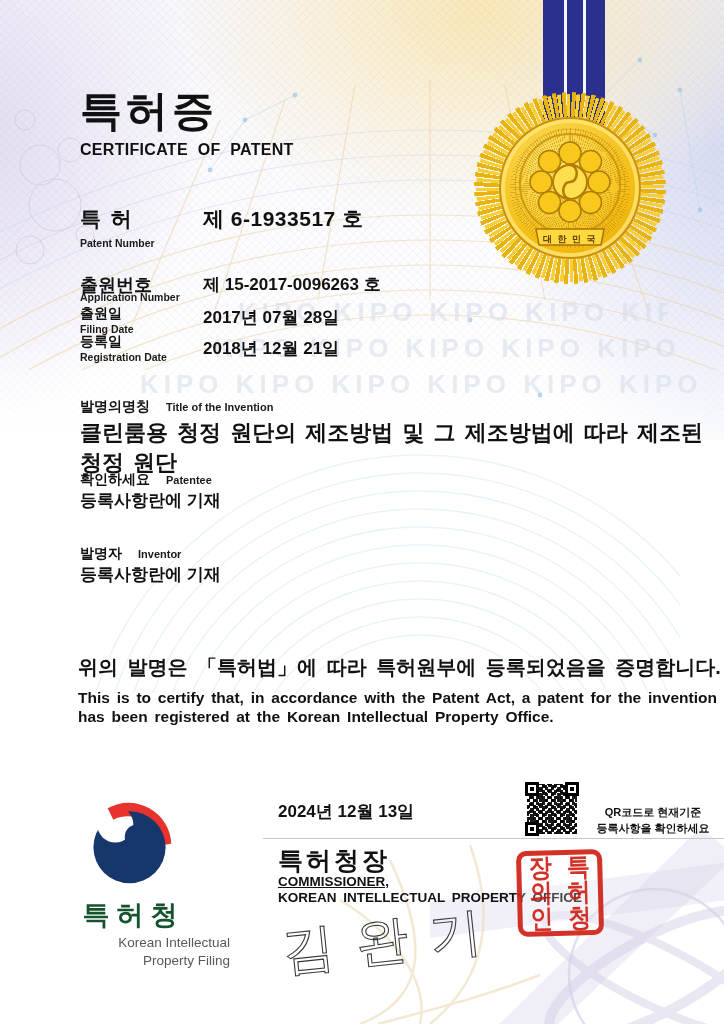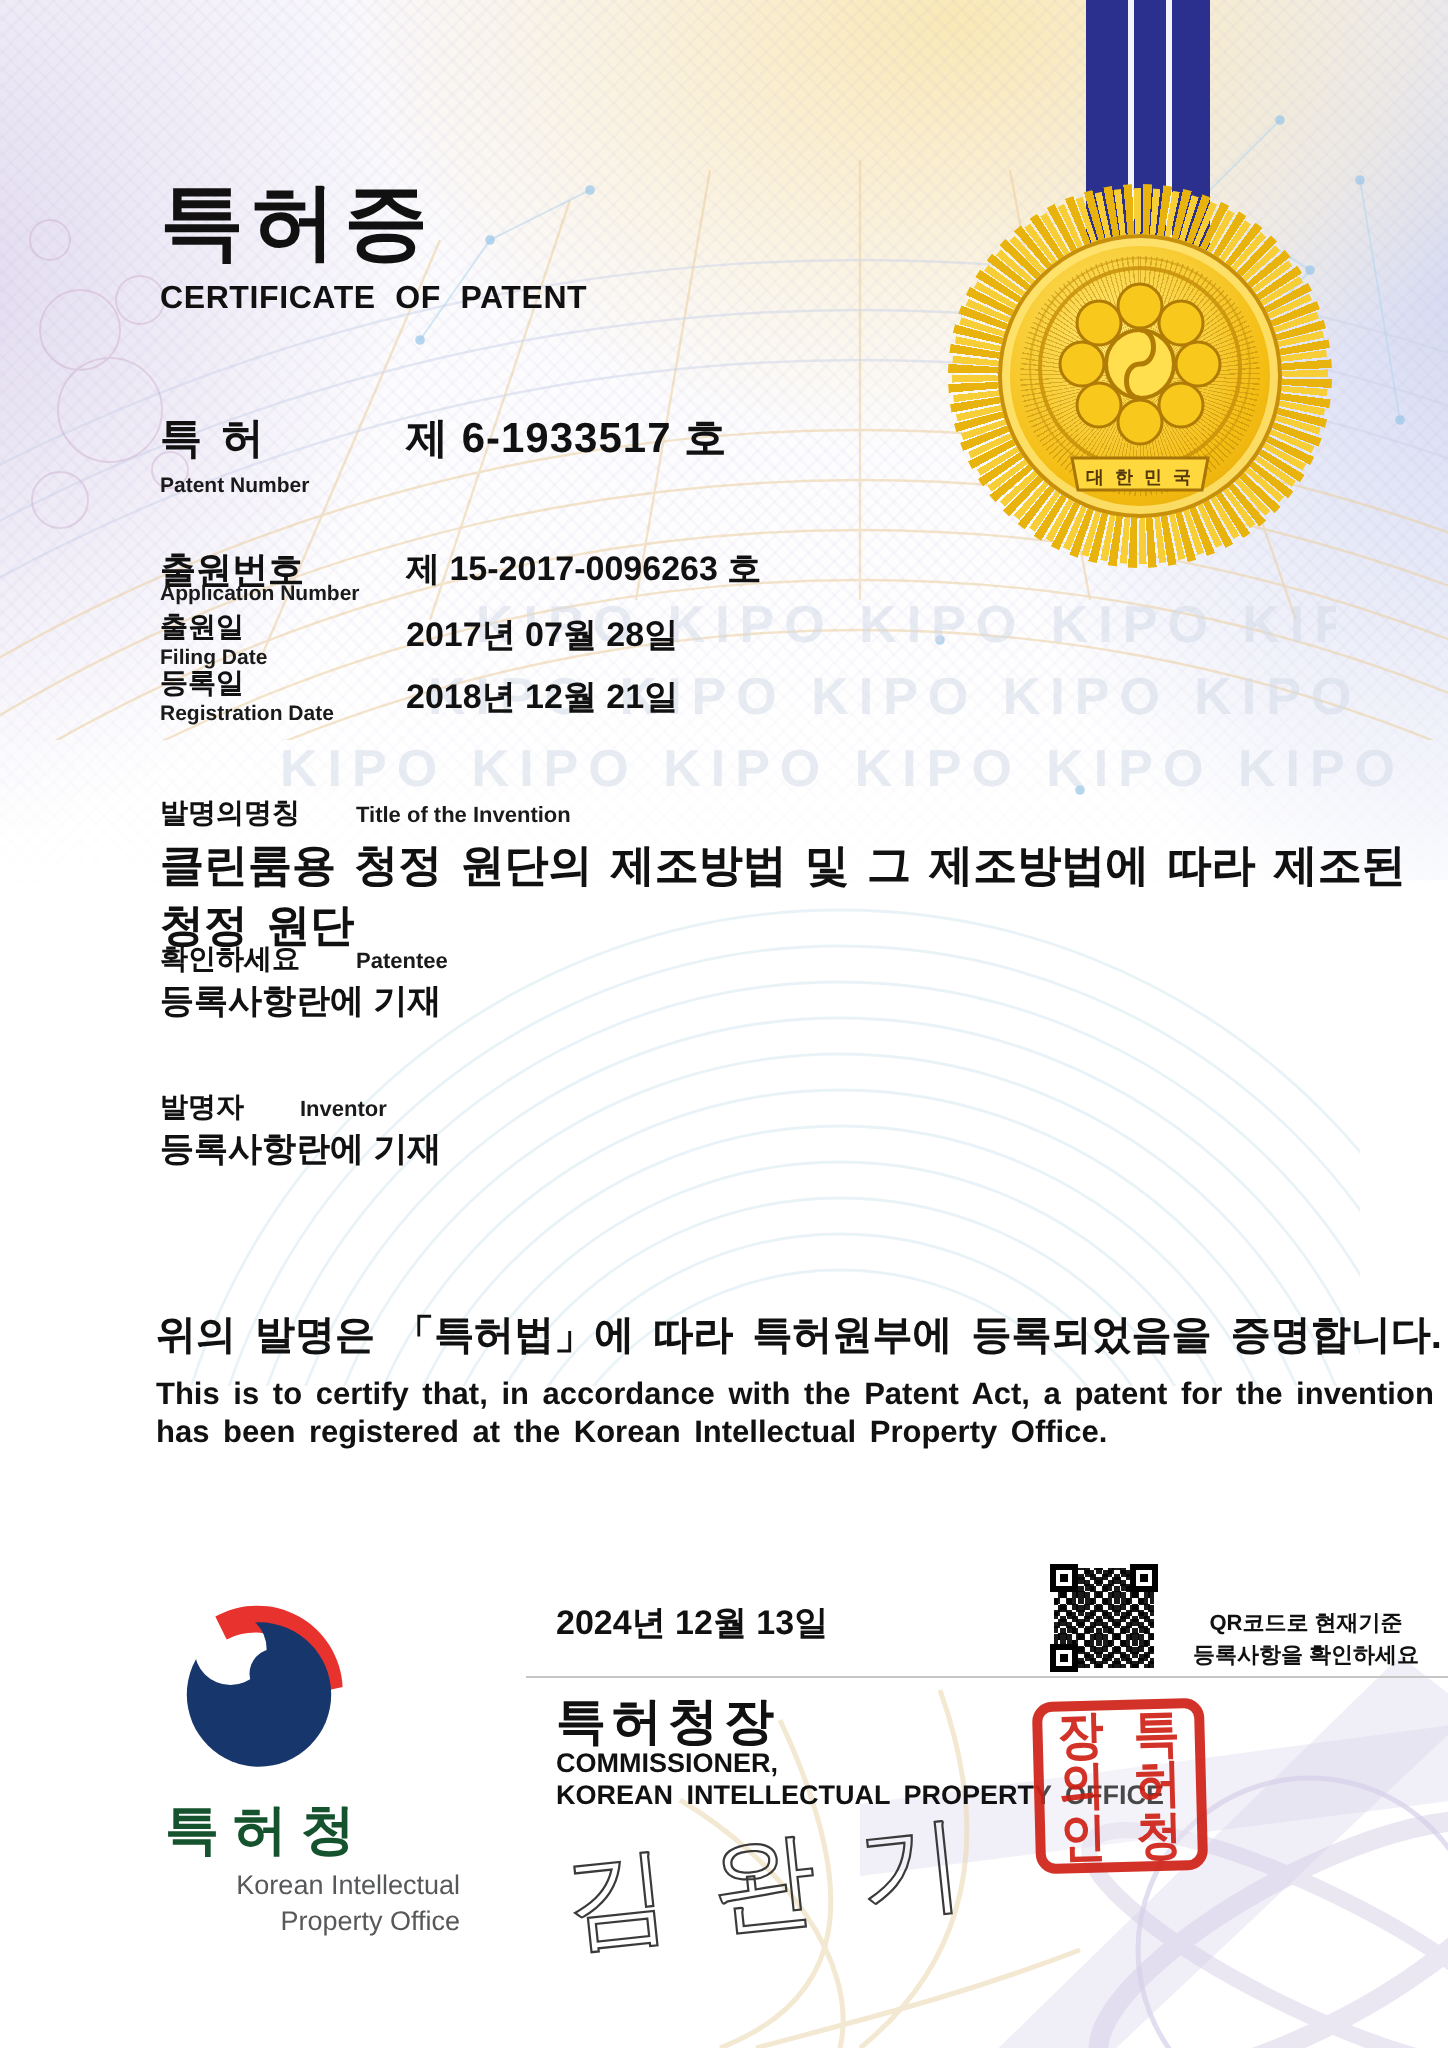--- a/index.html
+++ b/index.html
@@ -69,37 +69,37 @@
   .patent-sub{left:80px;top:237px;}
   .app-label{left:80px;top:273px;font-size:18px;}
   .app-sub{left:80px;top:291px;}
   .app-value{left:203px;top:273px;font-size:17px;}
   .fil-label{left:80px;top:305px;font-size:14px;}
   .fil-sub{left:80px;top:323px;}
   .fil-value{left:203px;top:306px;font-size:17px;}
   .reg-label{left:80px;top:333px;font-size:14px;}
   .reg-sub{left:80px;top:351px;}
   .reg-value{left:203px;top:337px;font-size:17px;}
-  .pair{position:absolute;display:flex;align-items:baseline;gap:28px;z-index:4;}
+  .pair{position:absolute;display:flex;align-items:baseline;gap:16px;z-index:4;}
   .pair .k{font-size:14px;font-weight:bold;}
   .pair .e{font-size:11px;font-weight:bold;color:#1a1a1a;}
   .inv-row{left:80px;top:398px;}
   .inv-value{left:80px;top:418px;font-size:22px;word-spacing:3px;}
   .pat-row{left:80px;top:471px;}
   .pat-value{left:80px;top:489px;font-size:17px;}
   .invt-row{left:80px;top:545px;}
   .invt-value{left:80px;top:563px;font-size:17px;}
   
   .stmt-ko{position:absolute;left:78px;top:654px;font-size:20px;font-weight:bold;word-spacing:4px;z-index:4;}
   .stmt-en{position:absolute;left:78px;top:688px;font-size:15.5px;font-weight:bold;line-height:19px;word-spacing:2.5px;z-index:4;}
   
   .issue-date{position:absolute;left:278px;top:800px;font-size:17px;font-weight:bold;z-index:4;}
   .divider{position:absolute;left:263px;top:838px;width:461px;height:1px;background:#c6c6c6;z-index:4;}
   .comm-ko{position:absolute;left:278px;top:844px;font-size:25px;font-weight:bold;letter-spacing:3px;z-index:4;}
-  .comm-en1{position:absolute;left:278px;top:874px;font-size:13.5px;font-weight:bold;z-index:4;}
+  .comm-en1{position:absolute;left:278px;top:874px;font-size:13.5px;font-weight:bold;z-index:4;text-decoration:underline;}
   .comm-en2{position:absolute;left:278px;top:890px;font-size:13.5px;font-weight:bold;word-spacing:3px;z-index:4;}
   .signature{position:absolute;left:272px;top:897px;z-index:4;}
   
   .qr{position:absolute;left:524px;top:781px;width:56px;height:56px;background:#fff;z-index:4;}
   .qr .noise{
     position:absolute;inset:3px;
     background:
       repeating-conic-gradient(#1a1a1a 0% 25%, #fff 0% 50%) 0 0/6px 6px,
       repeating-conic-gradient(#1a1a1a 0% 25%, #fff 0% 50%) 2px 1px/9px 7px;
     background-blend-mode:multiply;
@@ -340,16 +340,16 @@
         <circle cx="35" cy="31" r="19" fill="#000"></circle>
       </mask>
     </defs>
     <path d="M27 14 A45 45 0 0 1 94 51 L81 54 A33 33 0 0 0 33 26 Z" fill="#e8322e"></path>
     <circle cx="50" cy="55" r="38" fill="#17366b" mask="url(#bite)"></circle>
     <circle cx="58" cy="44" r="13" fill="#17366b"></circle>
   </svg>
   <div class="org-ko">특허청</div>
   <div class="org-en">
     <div>Korean Intellectual</div>
-    <div>Property Office</div>
+    <div>Property Filing</div>
   </div>
 
 </div>
 
 </body></html>

